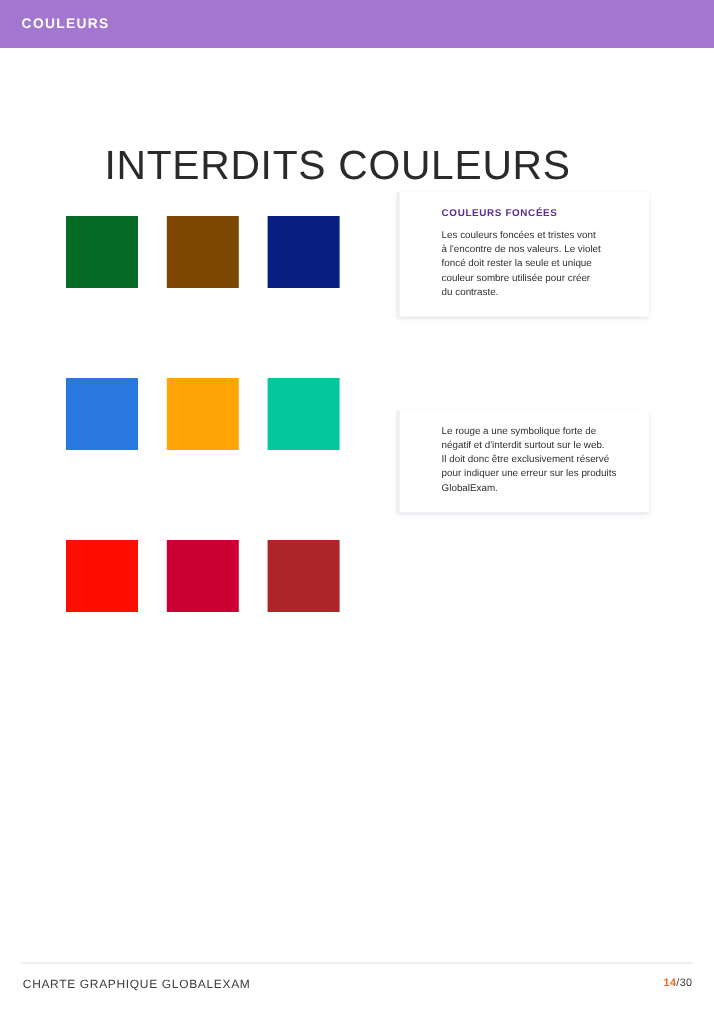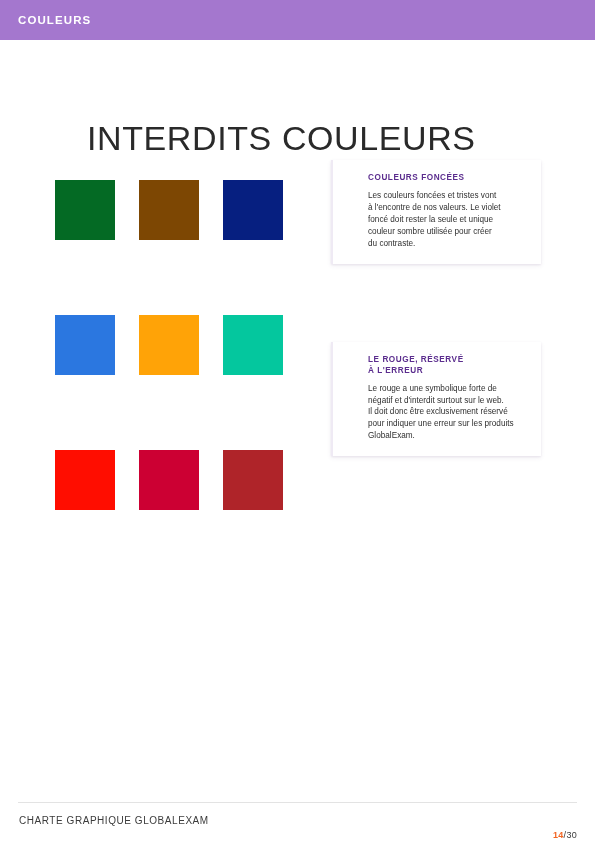--- a/index.html
+++ b/index.html
@@ -124,21 +124,20 @@
   }
   .footer-right {
     position: absolute;
     right: 18px;
     top: 815px;
     font-size: 9px;
     letter-spacing: 0.3px;
     color: #3b3b3b;
     line-height: 1;
     text-align: right;
-    margin-top: 16px;
   }
   .page-current {
     color: #f26522;
     font-weight: bold;
   }
   .page-sep, .page-total {
     color: #3b3b3b;
   }
 </style>
 </head>
@@ -173,22 +172,20 @@
     <p class="card-title">COULEURS FONCÉES</p>
     <p class="card-body">Les couleurs foncées et tristes vont
 à l'encontre de nos valeurs. Le violet
 foncé doit rester la seule et unique
 couleur sombre utilisée pour créer
 du contraste.</p>
   </div>
   <div class="card-gap-1"></div>
   <div class="card-gap-2"></div>
   <div class="card">
-    <p class="card-title">LE ROUGE, RÉSERVÉ
-À L'ERREUR</p>
     <p class="card-body">Le rouge a une symbolique forte de
 négatif et d'interdit surtout sur le web.
 Il doit donc être exclusivement réservé
 pour indiquer une erreur sur les produits
 GlobalExam.</p>
   </div>
 </div>
 
 <div class="footer-rule"></div>
 <div class="footer-left">CHARTE GRAPHIQUE GLOBALEXAM</div>

